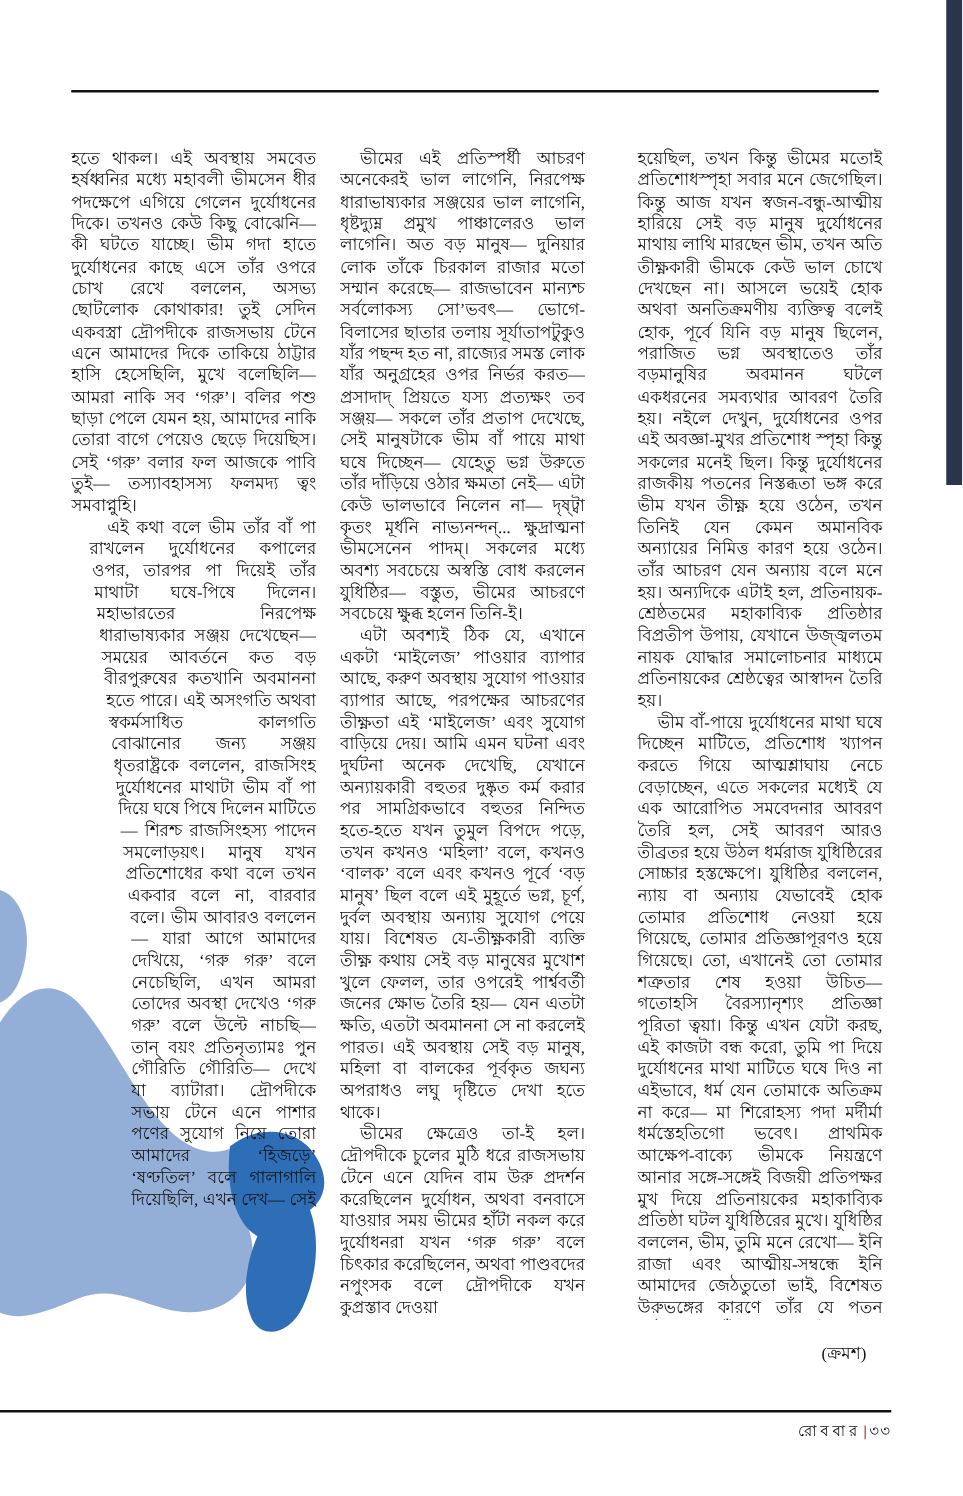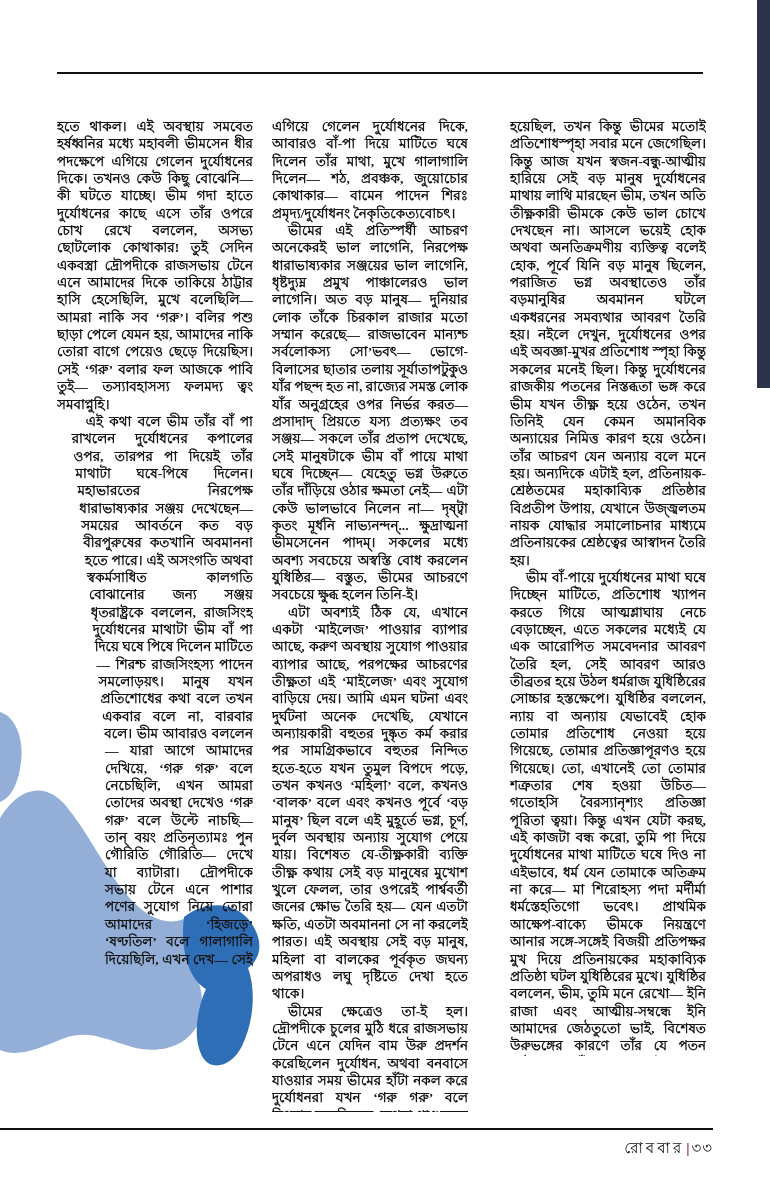--- a/index.html
+++ b/index.html
@@ -10,37 +10,37 @@
   .rule{position:absolute;background:#111111;height:2px;}
   #top-rule{left:57px;top:72px;width:646px;}
   #bottom-rule{left:0px;top:1128px;width:713px;}
   .col{
     position:absolute;top:118px;width:196px;overflow:hidden;
     font-size:13.5px;line-height:17.35px;text-align:justify;
   }
   #col-1{left:57px;height:848px;}
   #col-2{left:272px;height:994px;}
   #col-3{left:510px;height:938px;}
-  .col p{margin:0;font-weight:bold;}
+  .col p{margin:0;}
   .col p.indent{text-indent:16px;}
   .wrap-spacer{
     float:left;width:48px;height:176px;margin-top:426px;
     shape-outside:polygon(0% 0%, 10% 0%, 100% 65%, 100% 100%, 0% 100%);
     shape-margin:6px;
   }
   #continuation-mark{
     position:absolute;left:497px;top:1072px;width:196px;
     text-align:right;font-size:13.5px;padding-right:4px;
   }
   #illustration-credit{
     position:absolute;left:497px;top:1091px;width:196px;
     text-align:right;font-size:13.5px;font-weight:bold;letter-spacing:1px;
   }
   #footer-line{
-    position:absolute;top:1136px;right:57px;font-size:15px;letter-spacing:3px;
+    position:absolute;top:1136px;right:57px;font-size:12px;letter-spacing:3px;
     color:#111111;white-space:nowrap;
   }
   #footer-separator{color:#8e1b1f;letter-spacing:0;padding:0 2px;font-weight:bold;}
   #footer-page-number{letter-spacing:1px;}
   #illustration-svg{position:absolute;left:0px;top:690px;pointer-events:none;}
   #edge-tab-svg{position:absolute;right:0px;top:0px;}
 </style>
 </head>
 <body>
 
@@ -68,31 +68,31 @@
              C193,346 197,319 206,299
              C188,289 180,258 184,227 Z" fill="#2e6eb6"></path>
   </svg>
 
   <div id="col-1" class="col">
     <p>হতে থাকল। এই অবস্থায় সমবেত হর্ষধ্বনির মধ্যে মহাবলী ভীমসেন ধীর পদক্ষেপে এগিয়ে গেলেন দুর্যোধনের দিকে। তখনও কেউ কিছু বোঝেনি— কী ঘটতে যাচ্ছে। ভীম গদা হাতে দুর্যোধনের কাছে এসে তাঁর ওপরে চোখ রেখে বললেন, অসভ্য ছোটলোক কোথাকার! তুই সেদিন একবস্ত্রা দ্রৌপদীকে রাজসভায় টেনে এনে আমাদের দিকে তাকিয়ে ঠাট্টার হাসি হেসেছিলি, মুখে বলেছিলি— আমরা নাকি সব ‘গরু’। বলির পশু ছাড়া পেলে যেমন হয়, আমাদের নাকি তোরা বাগে পেয়েও ছেড়ে দিয়েছিস। সেই ‘গরু’ বলার ফল আজকে পাবি তুই— তস্যাবহাসস্য ফলমদ্য ত্বং সমবাপ্নুহি।</p>
     <p class="indent"><span class="wrap-spacer"></span><span>এই কথা বলে ভীম তাঁর বাঁ পা রাখলেন দুর্যোধনের কপালের ওপর, তারপর পা দিয়েই তাঁর মাথাটা ঘষে-পিষে দিলেন। মহাভারতের নিরপেক্ষ ধারাভাষ্যকার সঞ্জয় দেখেছেন— সময়ের আবর্তনে কত বড় বীরপুরুষের কতখানি অবমাননা হতে পারে। এই অসংগতি অথবা স্বকর্মসাধিত কালগতি বোঝানোর জন্য সঞ্জয় ধৃতরাষ্ট্রকে বললেন, রাজসিংহ দুর্যোধনের মাথাটা ভীম বাঁ পা দিয়ে ঘষে পিষে দিলেন মাটিতে— শিরশ্চ রাজসিংহস্য পাদেন সমলোড়য়ৎ। মানুষ যখন প্রতিশোধের কথা বলে তখন একবার বলে না, বারবার বলে। ভীম আবারও বললেন— যারা আগে আমাদের দেখিয়ে, ‘গরু গরু’ বলে নেচেছিলি, এখন আমরা তোদের অবস্থা দেখেও ‘গরু গরু’ বলে উল্টে নাচছি— তান্ বয়ং প্রতিনৃত্যামঃ পুন গৌরিতি গৌরিতি— দেখে যা ব্যাটারা। দ্রৌপদীকে সভায় টেনে এনে পাশার পণের সুযোগ নিয়ে তোরা আমাদের ‘হিজড়ে’ ‘ষণ্ঢতিল’ বলে গালাগালি দিয়েছিলি, এখন দেখ— সেই দোষে তোরা সব ক’টা ভাই আমার হাতে মরলি। এখন আমরা স্বর্গেই যাই বা নরকেই যাই, আমাদের দুঃখ নেই কিছু, আমরা প্রতিশোধ নিয়েছি। ভীম আবারও</span></p>
   </div>
 
   <div id="col-2" class="col">
-    <p>এগিয়ে গেলেন দুর্যোধনের দিকে, আবারও বাঁ-পা দিয়ে মাটিতে ঘষে দিলেন তাঁর মাথা, মুখে গালাগালি দিলেন— শঠ, প্রবঞ্চক, জুয়োচোর কোথাকার— বামেন পাদেন শিরঃ প্রমৃদ্য/দুর্যোধনং নৈকৃতিকেত্যবোচৎ।</p>
     <p class="indent">ভীমের এই প্রতিস্পর্ধী আচরণ অনেকেরই ভাল লাগেনি, নিরপেক্ষ ধারাভাষ্যকার সঞ্জয়ের ভাল লাগেনি, ধৃষ্টদ্যুম্ন প্রমুখ পাঞ্চালেরও ভাল লাগেনি। অত বড় মানুষ— দুনিয়ার লোক তাঁকে চিরকাল রাজার মতো সম্মান করেছে— রাজভাবেন মান্যশ্চ সর্বলোকস্য সো’ভবৎ— ভোগে-বিলাসের ছাতার তলায় সূর্যাতাপটুকুও যাঁর পছন্দ হত না, রাজ্যের সমস্ত লোক যাঁর অনুগ্রহের ওপর নির্ভর করত— প্রসাদাদ্ প্রিয়তে যস্য প্রত্যক্ষং তব সঞ্জয়— সকলে তাঁর প্রতাপ দেখেছে, সেই মানুষটাকে ভীম বাঁ পায়ে মাথা ঘষে দিচ্ছেন— যেহেতু ভগ্ন উরুতে তাঁর দাঁড়িয়ে ওঠার ক্ষমতা নেই— এটা কেউ ভালভাবে নিলেন না— দৃষ্ট্বা কৃতং মূর্ধনি নাভ্যনন্দন্... ক্ষুদ্রাত্মনা ভীমসেনেন পাদম্। সকলের মধ্যে অবশ্য সবচেয়ে অস্বস্তি বোধ করলেন যুধিষ্ঠির— বস্তুত, ভীমের আচরণে সবচেয়ে ক্ষুব্ধ হলেন তিনি-ই।</p>
     <p class="indent">এটা অবশ্যই ঠিক যে, এখানে একটা ‘মাইলেজ’ পাওয়ার ব্যাপার আছে, করুণ অবস্থায় সুযোগ পাওয়ার ব্যাপার আছে, পরপক্ষের আচরণের তীক্ষ্ণতা এই ‘মাইলেজ’ এবং সুযোগ বাড়িয়ে দেয়। আমি এমন ঘটনা এবং দুর্ঘটনা অনেক দেখেছি, যেখানে অন্যায়কারী বহুতর দুষ্কৃত কর্ম করার পর সামগ্রিকভাবে বহুতর নিন্দিত হতে-হতে যখন তুমুল বিপদে পড়ে, তখন কখনও ‘মহিলা’ বলে, কখনও ‘বালক’ বলে এবং কখনও পূর্বে ‘বড় মানুষ’ ছিল বলে এই মুহূর্তে ভগ্ন, চূর্ণ, দুর্বল অবস্থায় অন্যায় সুযোগ পেয়ে যায়। বিশেষত যে-তীক্ষ্ণকারী ব্যক্তি তীক্ষ্ণ কথায় সেই বড় মানুষের মুখোশ খুলে ফেলল, তার ওপরেই পার্শ্ববর্তী জনের ক্ষোভ তৈরি হয়— যেন এতটা ক্ষতি, এতটা অবমাননা সে না করলেই পারত। এই অবস্থায় সেই বড় মানুষ, মহিলা বা বালকের পূর্বকৃত জঘন্য অপরাধও লঘু দৃষ্টিতে দেখা হতে থাকে।</p>
     <p class="indent">ভীমের ক্ষেত্রেও তা-ই হল। দ্রৌপদীকে চুলের মুঠি ধরে রাজসভায় টেনে এনে যেদিন বাম উরু প্রদর্শন করেছিলেন দুর্যোধন, অথবা বনবাসে যাওয়ার সময় ভীমের হাঁটা নকল করে দুর্যোধনরা যখন ‘গরু গরু’ বলে চিৎকার করেছিলেন, অথবা পাণ্ডবদের নপুংসক বলে দ্রৌপদীকে যখন কুপ্রস্তাব দেওয়া</p>
   </div>
 
   <div id="col-3" class="col">
     <p>হয়েছিল, তখন কিন্তু ভীমের মতোই প্রতিশোধস্পৃহা সবার মনে জেগেছিল। কিন্তু আজ যখন স্বজন-বন্ধু-আত্মীয় হারিয়ে সেই বড় মানুষ দুর্যোধনের মাথায় লাথি মারছেন ভীম, তখন অতি তীক্ষ্ণকারী ভীমকে কেউ ভাল চোখে দেখছেন না। আসলে ভয়েই হোক অথবা অনতিক্রমণীয় ব্যক্তিত্ব বলেই হোক, পূর্বে যিনি বড় মানুষ ছিলেন, পরাজিত ভগ্ন অবস্থাতেও তাঁর বড়মানুষির অবমানন ঘটলে একধরনের সমব্যথার আবরণ তৈরি হয়। নইলে দেখুন, দুর্যোধনের ওপর এই অবজ্ঞা-মুখর প্রতিশোধ স্পৃহা কিন্তু সকলের মনেই ছিল। কিন্তু দুর্যোধনের রাজকীয় পতনের নিস্তব্ধতা ভঙ্গ করে ভীম যখন তীক্ষ্ণ হয়ে ওঠেন, তখন তিনিই যেন কেমন অমানবিক অন্যায়ের নিমিত্ত কারণ হয়ে ওঠেন। তাঁর আচরণ যেন অন্যায় বলে মনে হয়। অন্যদিকে এটাই হল, প্রতিনায়ক-শ্রেষ্ঠতমের মহাকাব্যিক প্রতিষ্ঠার বিপ্রতীপ উপায়, যেখানে উজ্জ্বলতম নায়ক যোদ্ধার সমালোচনার মাধ্যমে প্রতিনায়কের শ্রেষ্ঠত্বের আস্বাদন তৈরি হয়।</p>
     <p class="indent">ভীম বাঁ-পায়ে দুর্যোধনের মাথা ঘষে দিচ্ছেন মাটিতে, প্রতিশোধ খ্যাপন করতে গিয়ে আত্মশ্লাঘায় নেচে বেড়াচ্ছেন, এতে সকলের মধ্যেই যে এক আরোপিত সমবেদনার আবরণ তৈরি হল, সেই আবরণ আরও তীব্রতর হয়ে উঠল ধর্মরাজ যুধিষ্ঠিরের সোচ্চার হস্তক্ষেপে। যুধিষ্ঠির বললেন, ন্যায় বা অন্যায় যেভাবেই হোক তোমার প্রতিশোধ নেওয়া হয়ে গিয়েছে, তোমার প্রতিজ্ঞাপূরণও হয়ে গিয়েছে। তো, এখানেই তো তোমার শত্রুতার শেষ হওয়া উচিত— গতোহসি বৈরস্যানৃশ্যং প্রতিজ্ঞা পূরিতা ত্বয়া। কিন্তু এখন যেটা করছ, এই কাজটা বন্ধ করো, তুমি পা দিয়ে দুর্যোধনের মাথা মাটিতে ঘষে দিও না এইভাবে, ধর্ম যেন তোমাকে অতিক্রম না করে— মা শিরোহস্য পদা মর্দীর্মা ধর্মস্তেহতিগো ভবেৎ। প্রাথমিক আক্ষেপ-বাক্যে ভীমকে নিয়ন্ত্রণে আনার সঙ্গে-সঙ্গেই বিজয়ী প্রতিপক্ষর মুখ দিয়ে প্রতিনায়কের মহাকাব্যিক প্রতিষ্ঠা ঘটল যুধিষ্ঠিরের মুখে। যুধিষ্ঠির বললেন, ভীম, তুমি মনে রেখো— ইনি রাজা এবং আত্মীয়-সম্বন্ধে ইনি আমাদের জেঠতুতো ভাই, বিশেষত উরুভঙ্গের কারণে তাঁর যে পতন ঘটেছে, তা তাঁর কাছে মৃত্যুরই মতো— রাজা জ্ঞাতির্হতশ্চায়ং— এই অবস্থায় তোমার এই সাবজ্ঞ আচরণ রীতিমতো অন্যায়।</p>
   </div>
 
+  <div id="continuation-mark">(ক্রমশ)</div>
 
 
   <div id="bottom-rule" class="rule"></div>
 
   <div id="footer-line">
     <span id="footer-magazine-name">রোববার</span><span id="footer-separator">|</span><span id="footer-page-number">৩৩</span>
   </div>
 
 </div>
 

